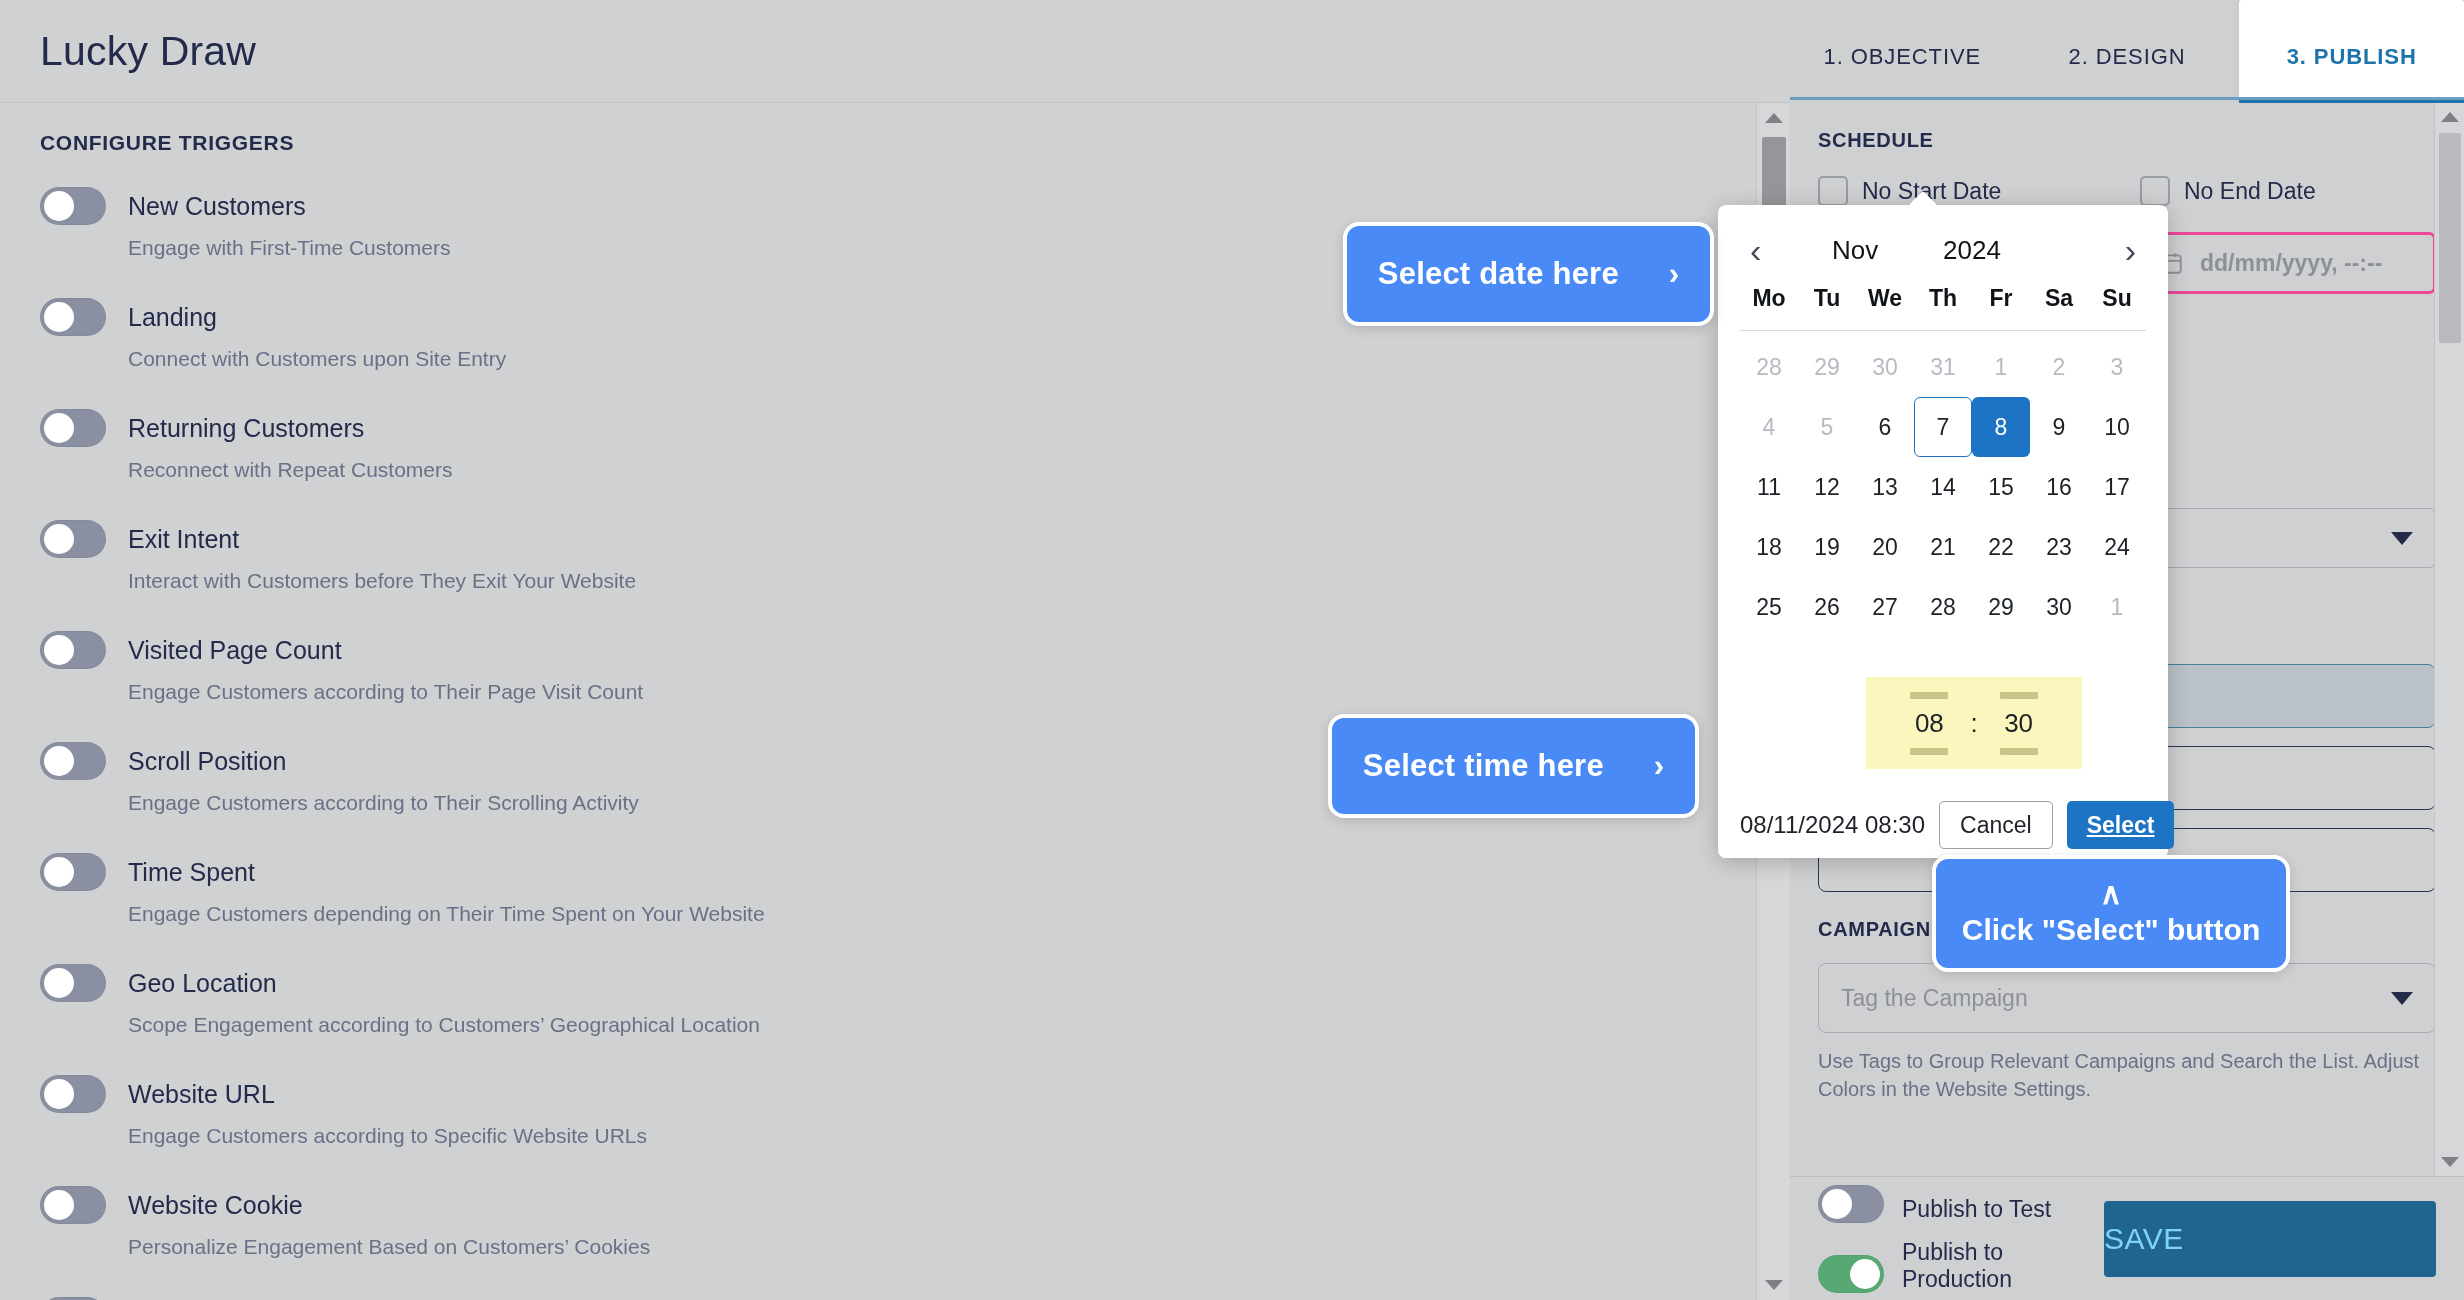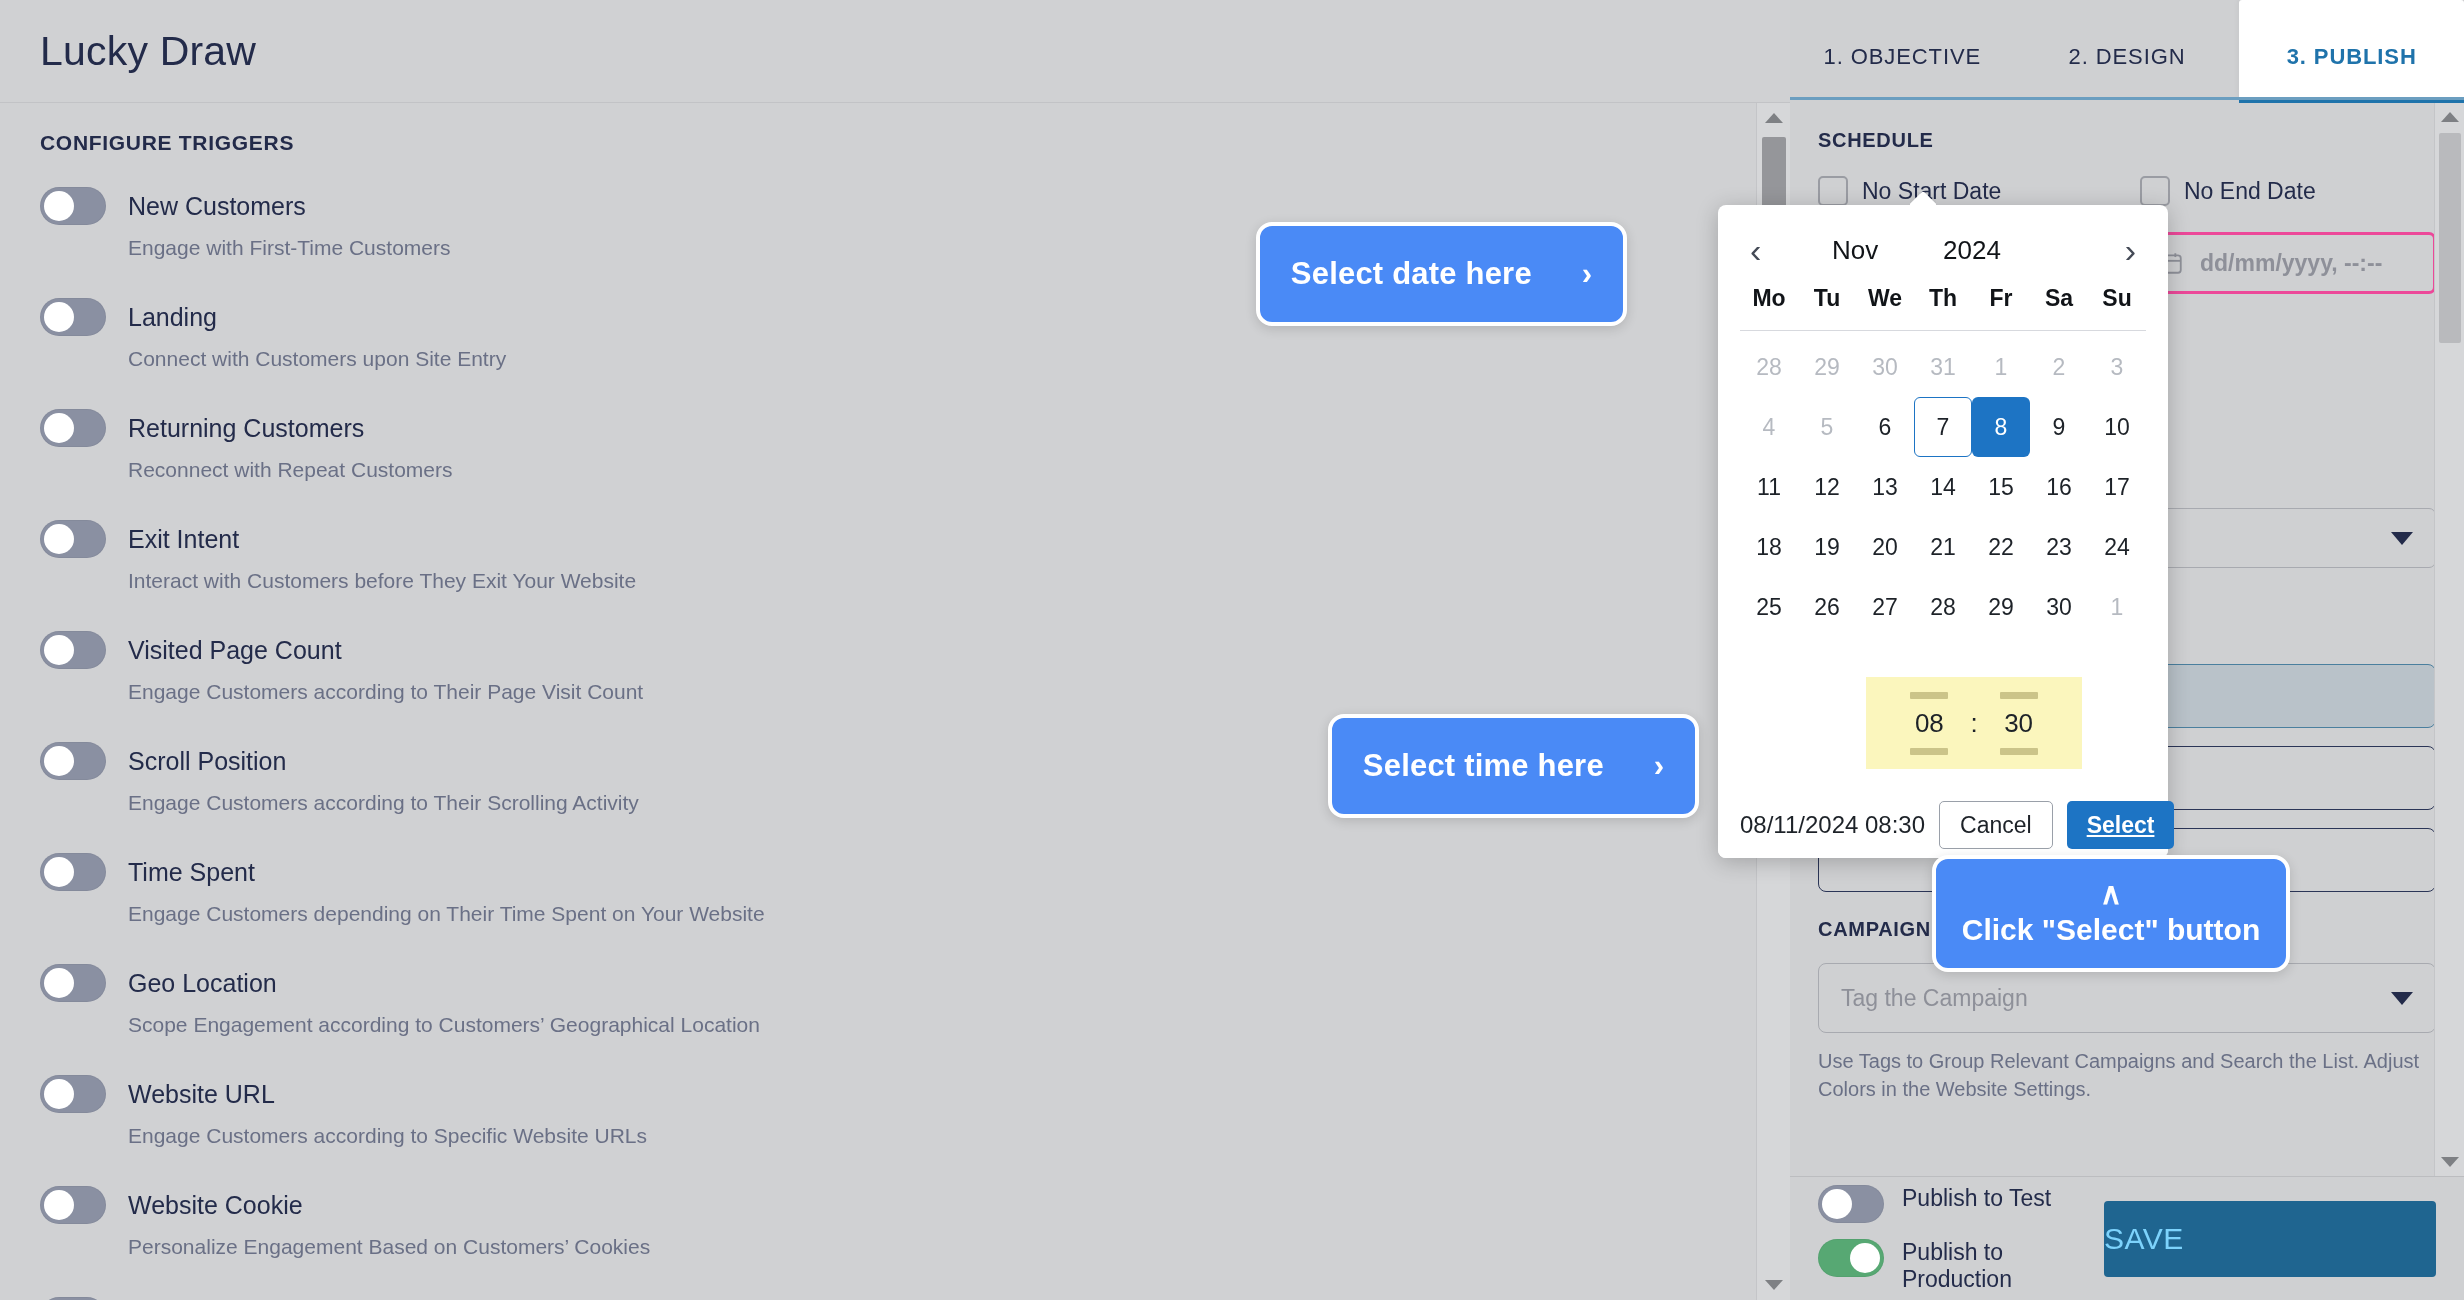--- a/index.html
+++ b/index.html
@@ -192,21 +192,21 @@
   }
 
   
   .rp-footer {
     position: absolute; left: 0; right: 0; bottom: 0; height: 124px;
     background: #cfd0d2; border-top: 1px solid #bcbdc0;
     display: flex; align-items: center; padding: 0 28px;
     gap: 20px;
   }
   .pub-col { display: flex; flex-direction: column; gap: 16px; flex: 1; }
-  .pub-row { display: flex; align-items: flex-start; gap: 18px; }
+  .pub-row { display: flex; align-items: flex-end; gap: 18px; }
   .pub-label { font-size: 23px; color: #232b4a; }
   .save-btn {
     width: 332px; height: 76px; background: #1f6590; color: #7dd3fc;
     border-radius: 4px; display: flex; align-items: center; justify-content: flex-start;
     font-size: 30px; letter-spacing: 0.5px;
   }
 
   
   .cal-pop {
     position: absolute; left: 1718px; top: 205px;
@@ -279,21 +279,21 @@
     display: flex; align-items: center; justify-content: center; text-decoration: underline;
   }
 
   
   .coach {
     position: absolute; background: #4a8af6; color: #fff;
     border: 4px solid #ffffff; border-radius: 16px;
     display: flex; align-items: center; justify-content: center;
     font-weight: 700; box-shadow: 0 3px 12px rgba(0,0,0,.14);
   }
-  .coach-date { left: 1256px; top: 222px; width: 371px; height: 104px; text-align: center; }
+  .coach-date { left: 1343px; top: 222px; width: 371px; height: 104px; text-align: center; }
   .coach-time { left: 1328px; top: 714px; width: 371px; height: 104px; }
   .coach-inner { display: flex; align-items: center; gap: 50px; }
   .coach-txt { font-size: 31px; letter-spacing: .2px; }
   .coach-arrow { font-size: 31px; font-weight: 700; }
   .coach-select {
     left: 1932px; top: 855px; width: 358px; height: 117px;
     flex-direction: column; gap: 6px;
   }
   .coach-caret { font-size: 30px; font-weight: 700; line-height: .9; }
   .coach-select-txt { font-size: 30px; }

